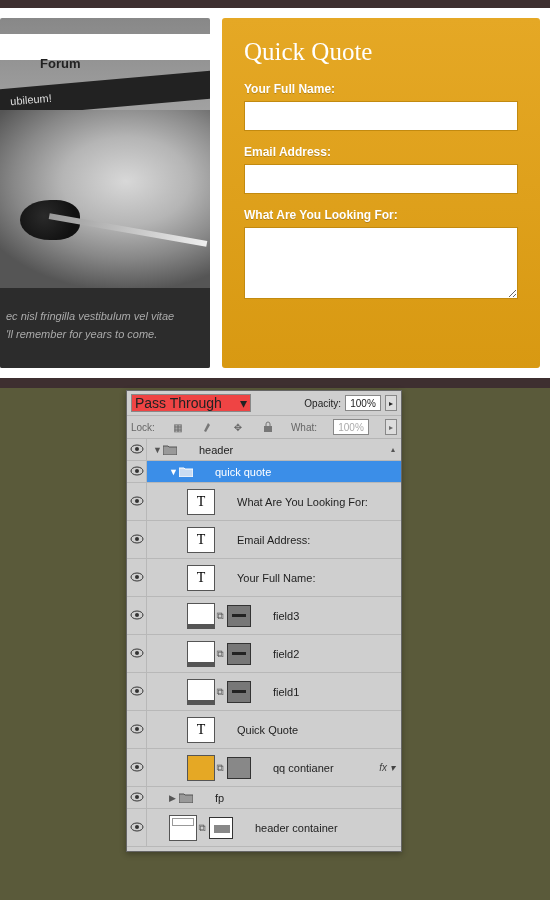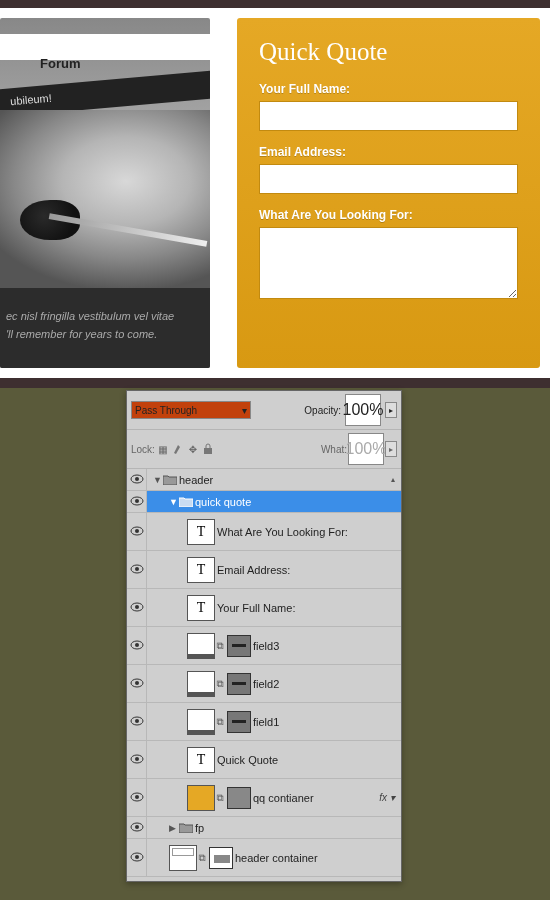--- a/index.html
+++ b/index.html
@@ -15,21 +15,21 @@
   border-left: none;
   position: relative;
   display: flex;
 }
 .top-inner {
   width: 100%;
   height: 100%;
   background: #fff;
   padding: 10px 10px 10px 0;
   display: flex;
-  gap: 27px;
+  gap: 12px;
 }
 .left-preview {
   flex: 0 0 210px;
   height: 350px;
   position: relative;
   overflow: hidden;
   background: linear-gradient(180deg, #888 0%, #aaa 35%, #999 60%, #666 100%);
   border-radius: 2px;
 }
 .left-top-bar {
@@ -161,54 +161,54 @@
   padding: 4px 6px;
 }
 .panel-row {
   display: flex;
   align-items: center;
   padding: 3px 4px;
   border-bottom: 1px solid #b5b5b5;
   gap: 4px;
 }
 .blend-select {
-  background: #c2410c;
+  background: #ef4444;
   border: 1px solid #888;
   height: 18px;
-  font-size: 10px;
+  font-size: 14px;
   padding: 1px 3px;
   flex: 0 0 120px;
   display: flex;
   align-items: center;
   justify-content: space-between;
 }
 .opacity-label { margin-left: auto; font-size: 10px; text-align: center; }
 .pct-box {
   background: #fff;
   border: 1px solid #888;
   width: 36px;
-  height: 32px;
-  font-size: 16px;
+  height: 16px;
+  font-size: 10px;
   text-align: center;
   display: inline-flex;
   align-items: center;
   justify-content: center;
 }
 .arrow-btn {
   width: 12px; height: 16px;
   background: #ddd;
   border: 1px solid #888;
   display:inline-flex; align-items:center; justify-content:center;
   font-size:8px;
 }
 .lock-row {
   display: flex; align-items: center;
   padding: 3px 4px;
   border-bottom: 1px solid #b5b5b5;
-  gap: 1px;
+  gap: 16px;
   color: #666;
 }
 .lock-icon { width: 14px; height: 14px; display:inline-flex; align-items:center; justify-content:center; }
 .layer-tree {
   max-height: 440px;
   overflow: hidden;
 }
 .layer-row {
   display: flex;
   align-items: center;
@@ -250,21 +250,21 @@
   display:inline-flex; align-items:center; justify-content:center;
   margin-left: 2px;
 }
 .mask-thumb span {
   width: 14px; height: 3px; background:#222; display:block;
 }
 .link-icon {
   width: 10px; display:inline-flex; align-items:center; justify-content:center;
   font-size:10px; color:#555;
 }
-.layer-name { margin-left: 2px; font-size: 11px; color: #222; }
+.layer-name { margin-left: 22px; font-size: 11px; color: #222; }
 .layer-row.selected { background: #3b8ee8; color: #fff; }
 .layer-row.selected .layer-name { color: #fff; }
 .layer-row.selected .tri { color:#fff; }
 .fx-badge {
   margin-left: auto;
   margin-right: 6px;
   font-size: 10px;
   font-style: italic;
   color: #444;
   display:flex; align-items:center; gap:3px;

